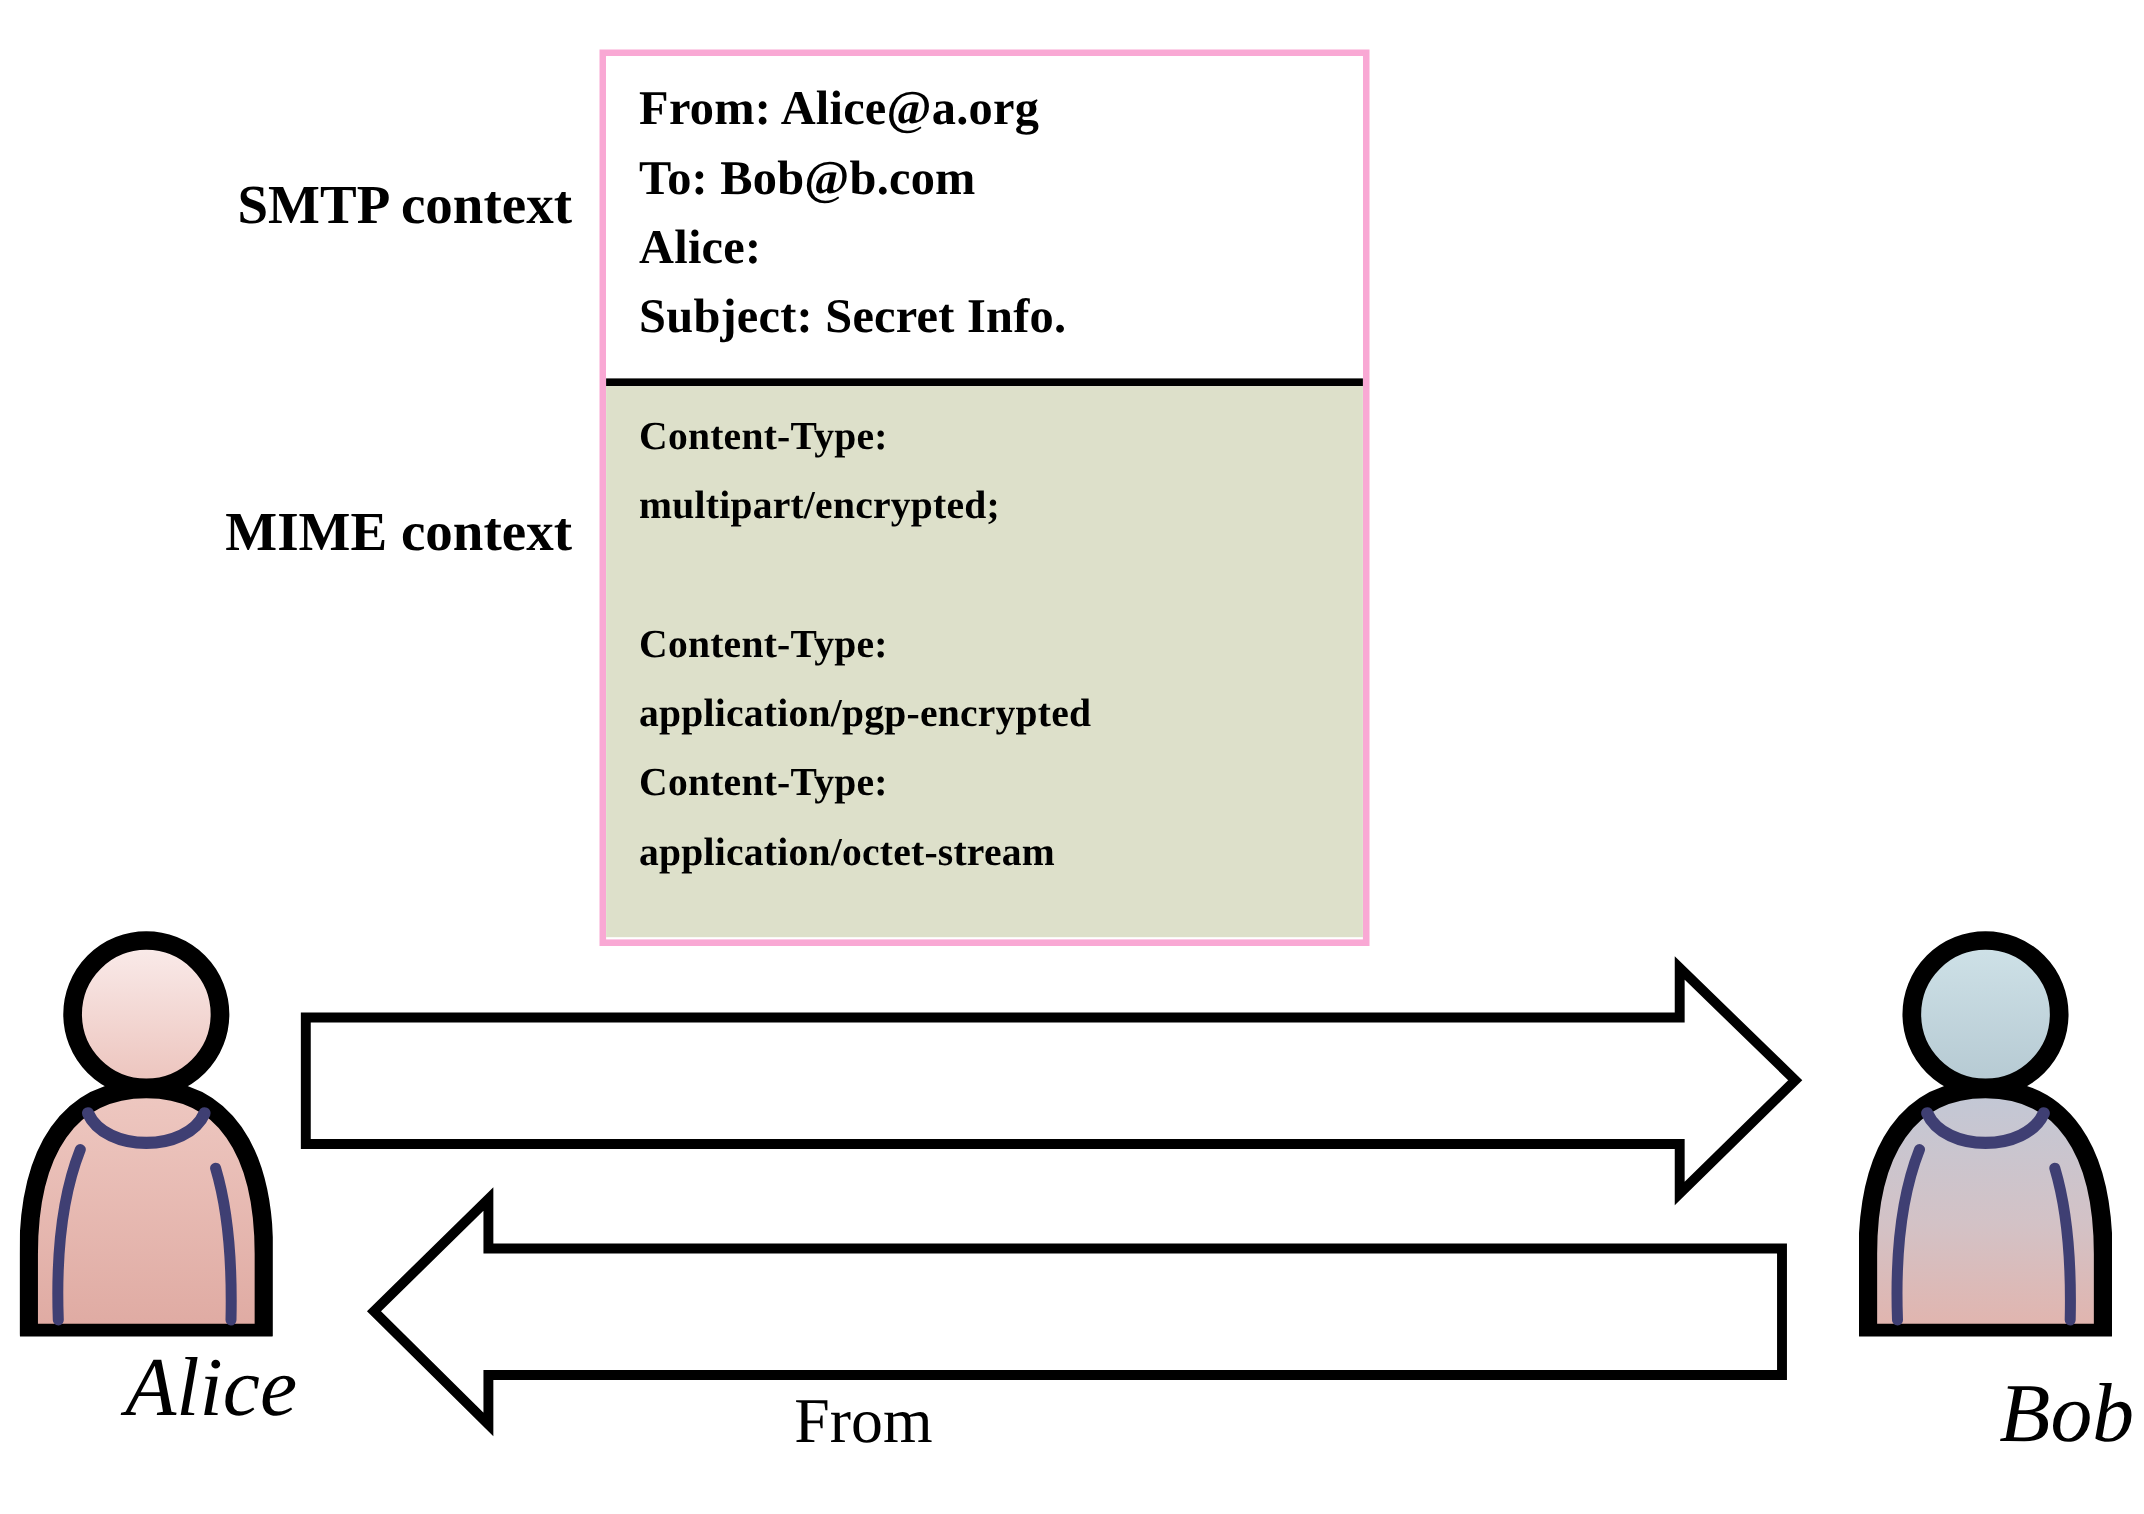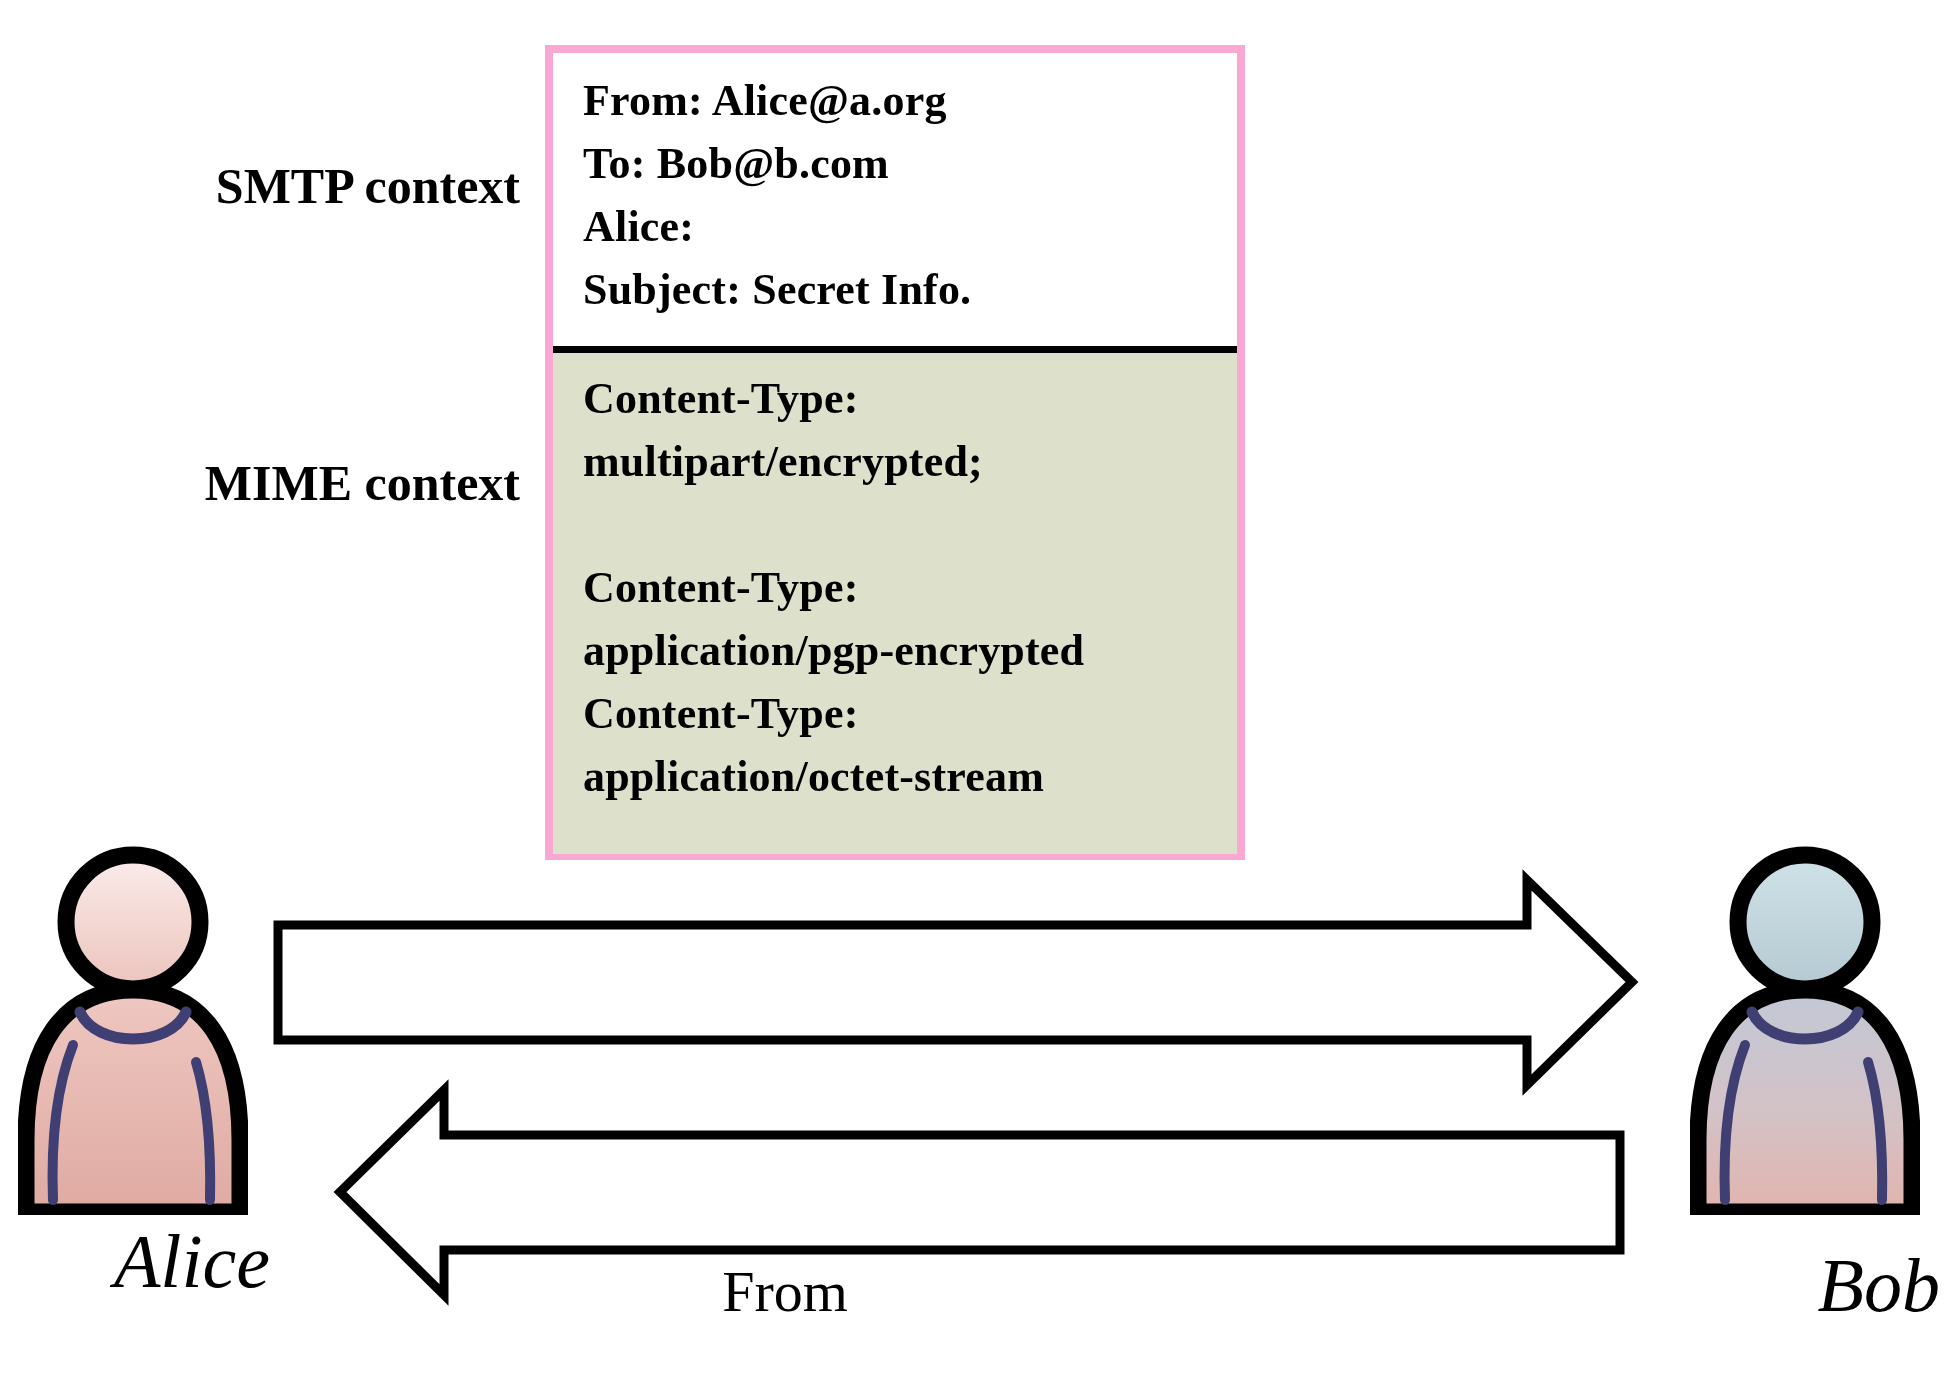--- a/index.html
+++ b/index.html
@@ -3,32 +3,32 @@
 <meta charset="utf-8">
 <style>
   html,body{margin:0;padding:0;background:#ffffff;}
   body{width:1949px;height:1376px;position:relative;overflow:hidden;
        font-family:"Liberation Serif","DejaVu Serif",serif;}
 
   #stage{position:absolute;left:0;top:0;width:1949px;height:1376px;}
 
   
   .msg-box{position:absolute;left:545px;top:45px;width:700px;height:815px;
-           border:8px solid #f9a8d4;box-sizing:border-box;background:#fff;}
+           border:6px solid #f9a8d4;box-sizing:border-box;background:#fff;}
   .smtp-part{position:absolute;left:0;top:0;width:100%;height:300px;
              background:#ffffff;box-sizing:border-box;
              border-bottom:7px solid #000;}
   .mime-part{position:absolute;left:0;top:300px;width:100%;height:501px;
              background:#dde0ca;box-sizing:border-box;}
 
   .hdr-lines{padding:16px 0 0 30px;}
   .hdr-line{font-weight:bold;font-size:44px;line-height:63px;color:#000;
             white-space:pre;letter-spacing:0.2px;}
   .mime-lines{padding:14px 0 0 30px;}
-  .mime-line{font-weight:bold;font-size:44px;line-height:63px;color:#000;
+  .mime-line{font-weight:bold;font-size:36px;line-height:63px;color:#000;
              white-space:pre;letter-spacing:0.2px;}
   .mime-line.blank{height:63px;}
 
   
   .ctx-label{position:absolute;font-size:50px;color:#000;font-weight:bold;
              white-space:nowrap;text-align:right;}
   #smtp-ctx{left:100px;top:157px;width:420px;}
   #mime-ctx{left:100px;top:454px;width:420px;}
 
   

